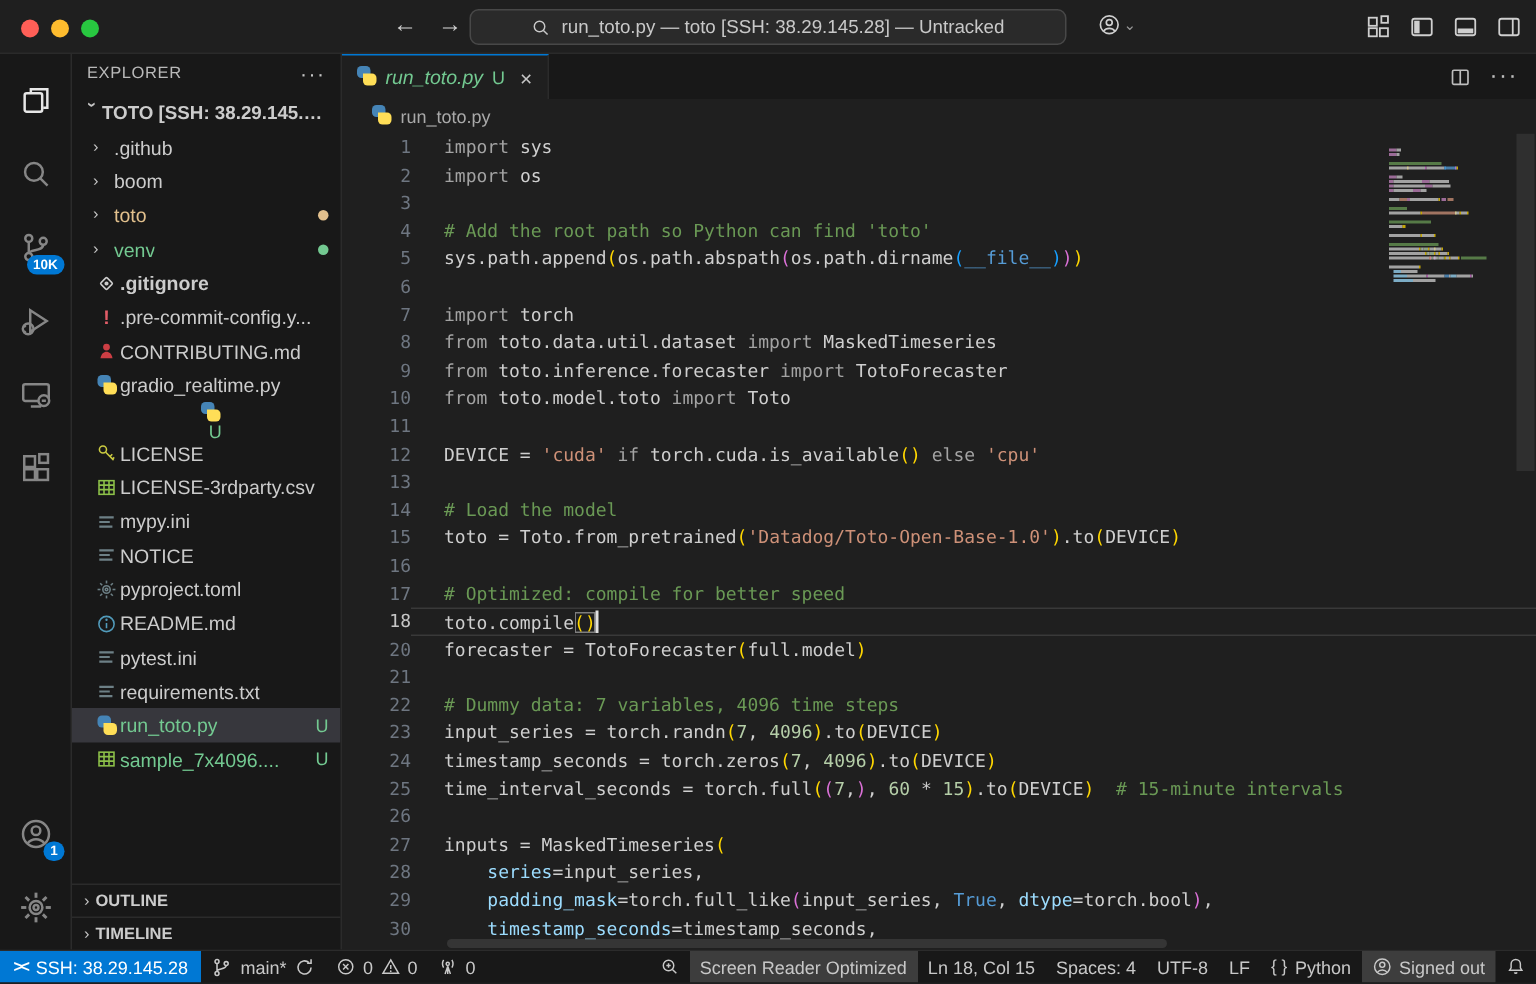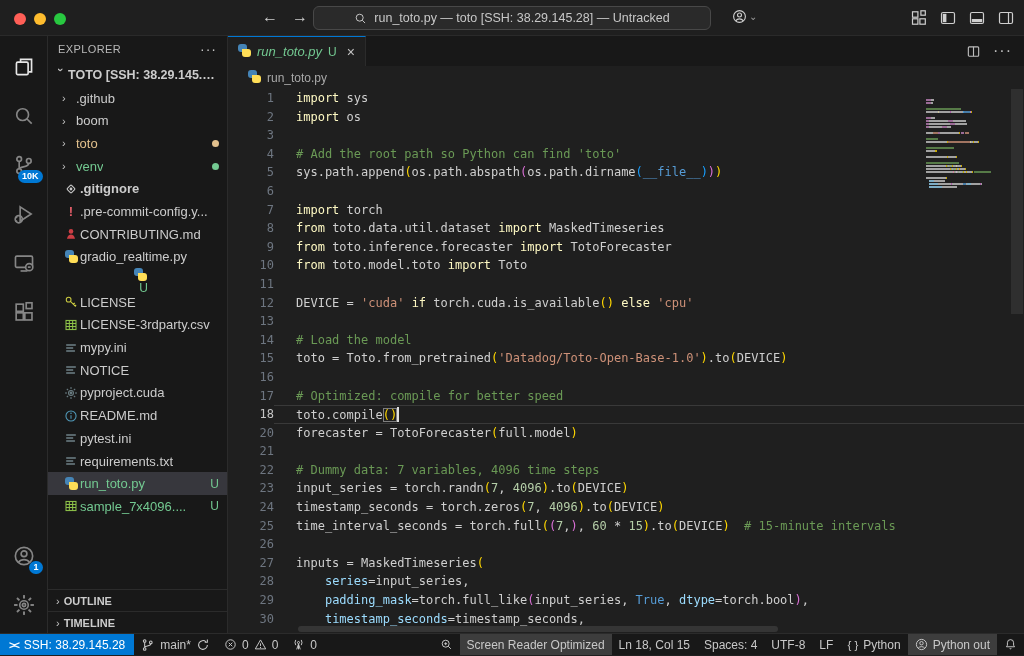--- a/index.html
+++ b/index.html
@@ -58,21 +58,21 @@
   .tab .tab-close { color:#c5c5c5; font-size:14px; margin-left:4px; cursor:pointer; }
   .tabstrip .strip-actions { margin-left:auto; display:flex; align-items:center; gap:12px; padding-right:12px; color:#bdbdbd; }
   .breadcrumb { height:23px; display:flex; align-items:center; gap:6px; padding-left:20px; font-size:12px; color:#a9a9a9; }
 
   .code-area { position:relative; flex:1; overflow:hidden; font-family:"DejaVu Sans Mono", monospace; font-size:12px; }
   .code-line { display:flex; height:18.6px; line-height:18.6px; white-space:pre; }
   .code-line .ln { width:46px; flex:none; text-align:right; color:#6e7681; padding-right:0; }
   .code-line .lc { flex:1; padding-left:22px; min-width:0; }
   .code-line.current .ln { color:#c6c6c6; }
   .code-line.current .lc { border-top:1px solid #393939; border-bottom:1px solid #393939; }
-  .tk-kw{color:#fef9c3} .tk-pl{color:#cfcfcf} .tk-cm{color:#6A9955} .tk-st{color:#CE9178}
+  .tk-kw{color:#a3a3a3} .tk-pl{color:#cfcfcf} .tk-cm{color:#6A9955} .tk-st{color:#CE9178}
   .tk-nu{color:#B5CEA8} .tk-b1{color:#FFD700} .tk-b2{color:#DA70D6} .tk-b3{color:#179FFF}
   .tk-bl{color:#569CD6} .tk-pa{color:#9CDCFE}
   .bm { box-shadow:inset 0 0 0 1px #7e7e7e; }
   .caret { display:inline-block; width:1.5px; height:15px; background:#e0e0e0; vertical-align:-3px;
            animation:blink 1s steps(1) infinite; }
   @keyframes blink { 50% { opacity:0; } }
 
   .minimap { position:absolute; top:2px; right:16px; width:82px; padding-top:8px; }
   .mm-line { height:2px; margin-bottom:1px; display:flex; }
   .mm-line span { height:2px; display:inline-block; opacity:.75; }
@@ -383,21 +383,21 @@
                   <rect x="1.2" y="7.4" width="2.2" height="1.2"></rect>
                   <rect x="12.6" y="7.4" width="2.2" height="1.2"></rect>
                   <rect x="7.4" y="1.2" width="1.2" height="2.2" transform="rotate(45 8 8)"></rect>
                   <rect x="7.4" y="12.6" width="1.2" height="2.2" transform="rotate(45 8 8)"></rect>
                   <rect x="1.2" y="7.4" width="2.2" height="1.2" transform="rotate(45 8 8)"></rect>
                   <rect x="12.6" y="7.4" width="2.2" height="1.2" transform="rotate(45 8 8)"></rect>
                 </g>
               </g>
             </svg>
           </span>
-          <span class="lbl" style="color:#cccccc">pyproject.cuda</span>
+          <span class="lbl" style="color:#cccccc">pyproject.toml</span>
           <span class="spacer"></span>
         </div>
         <div class="tree-row" style="padding-left: 14px;">
           <span class="ficon">
             <svg width="14" height="14" viewBox="0 0 16 16" fill="none" stroke="currentColor" stroke-width="1.2">
               <g stroke="#519aba">
                 <circle cx="8" cy="8" r="5.8"></circle>
                 <path d="M8 7.2 v4"></path>
                 <circle cx="8" cy="4.8" r=".9" fill="#519aba" stroke="none"></circle>
               </g>
@@ -773,21 +773,21 @@
         <span>Python</span>
       </div>
       <div class="st-item st-prominent">
         <span>
           <svg width="13" height="13" viewBox="0 0 16 16" fill="none" stroke="currentColor" stroke-width="1.2">
             <circle cx="8" cy="8" r="6.3"></circle>
             <circle cx="8" cy="6.4" r="2.1"></circle>
             <path d="M3.9 12.6 a5.2 5.2 0 0 1 8.2 0"></path>
           </svg>
         </span>
-        <span>Python out</span>
+        <span>Signed out</span>
       </div>
       <div class="st-item">
         <span>
           <svg width="13" height="13" viewBox="0 0 16 16" fill="none" stroke="currentColor" stroke-width="1.2">
             <path d="M8 2 a3.8 3.8 0 0 0 -3.8 3.8 v3.1 L3 10.8 h10 l-1.2 -1.9 V5.8 A3.8 3.8 0 0 0 8 2 z"></path>
             <path d="M6.9 12.6 a1.2 1.2 0 0 0 2.2 0"></path>
           </svg>
         </span>
       </div>
     </div>

